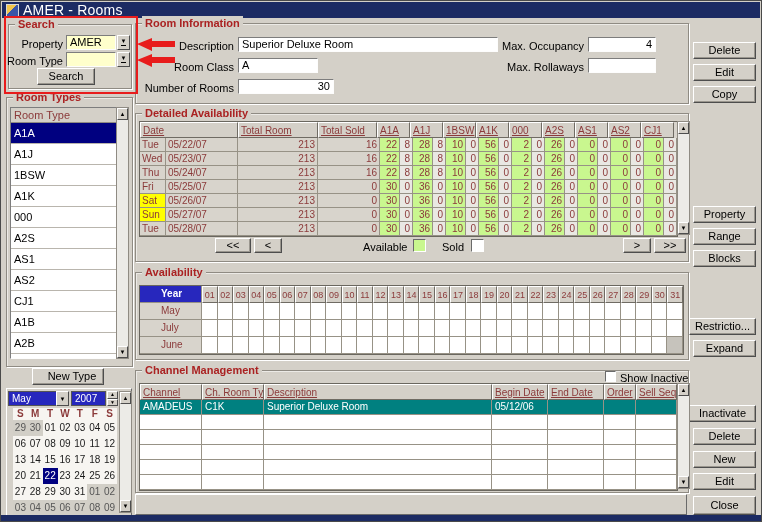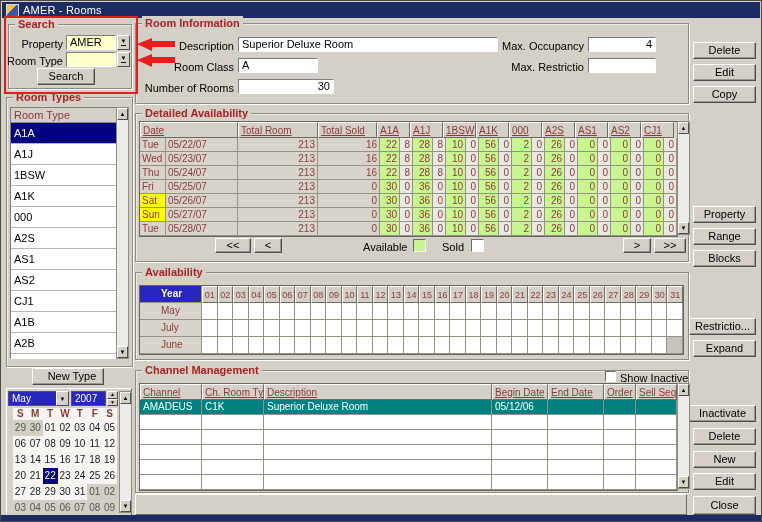--- a/index.html
+++ b/index.html
@@ -3,21 +3,21 @@
 <meta charset="utf-8">
 <style>
   html,body{margin:0;padding:0;background:#9a9a9a;}
   #win{position:relative;width:762px;height:522px;background:var(--window_gray,#d4d0c8);
        border:1px solid #4a4a4a;box-sizing:border-box;overflow:hidden;
        font-family:"Liberation Sans",sans-serif;font-size:11px;color:#000;}
   .titlebar{position:absolute;left:1px;top:1px;width:758px;height:16px;background:var(--titlebar,#1c2b63);
        color:#fff;display:flex;align-items:center;gap:4px;padding-left:4px;box-sizing:border-box;}
   .win-icon{width:11px;height:11px;border:1px solid #d8d8d8;
        background:linear-gradient(135deg,#f3c64b 0 45%,#3a56a8 45% 100%);}
-  .titletext{font-size:11px;letter-spacing:.2px;}
+  .titletext{font-size:14px;letter-spacing:.2px;}
   .bottombar{position:absolute;left:0;right:0;bottom:0;height:6px;background:var(--titlebar,#1c2b63);}
 
   .groupbox{position:absolute;border:1px solid #8f8b83;box-shadow:1px 1px 0 #ffffff, inset 1px 1px 0 rgba(255,255,255,.55);}
   .gtitle{position:absolute;top:-8px;left:6px;background:var(--window_gray,#d4d0c8);padding:0 3px;
        font-weight:bold;color:var(--accent_red,#aa2222);font-size:11px;line-height:14px;white-space:nowrap;}
 
   .lbl{position:absolute;font-size:11px;line-height:14px;color:#000;white-space:nowrap;}
   .r{text-align:right;}
   .field{position:absolute;background:#fff;border:1px solid;border-color:#7d7d7d #fdfdfd #fdfdfd #7d7d7d;
        box-sizing:border-box;height:15px;padding:0 3px;font-size:11px;line-height:13px;overflow:hidden;white-space:nowrap;}
@@ -234,21 +234,21 @@
 
   <div class="groupbox" style="left:134px;top:22px;width:552px;height:79px;">
     <span class="gtitle">Room Information</span>
   </div>
   <div class="lbl r" style="left:138px;top:38px;width:95px;">Description</div>
   <div class="field" style="left:237px;top:36px;width:260px;">Superior Deluxe Room</div>
   <div class="lbl r" style="left:495px;top:38px;width:88px;">Max. Occupancy</div>
   <div class="field tnum" style="left:587px;top:36px;width:68px;text-align:right;">4</div>
   <div class="lbl r" style="left:138px;top:59px;width:95px;">Room Class</div>
   <div class="field" style="left:237px;top:57px;width:80px;">A</div>
-  <div class="lbl r" style="left:495px;top:59px;width:88px;">Max. Restrictio</div>
+  <div class="lbl r" style="left:495px;top:59px;width:88px;">Max. Rollaways</div>
   <div class="field" style="left:587px;top:57px;width:68px;"></div>
   <div class="lbl r" style="left:138px;top:80px;width:95px;">Number of Rooms</div>
   <div class="field" style="left:237px;top:78px;width:96px;text-align:right;">30</div>
   <div class="btn" style="left:692px;top:41px;width:63px;">Delete</div>
   <div class="btn" style="left:692px;top:63px;width:63px;">Edit</div>
   <div class="btn" style="left:692px;top:85px;width:63px;">Copy</div>
 
   <div class="groupbox" style="left:134px;top:112px;width:552px;height:147px;">
     <span class="gtitle">Detailed Availability</span>
   </div>

